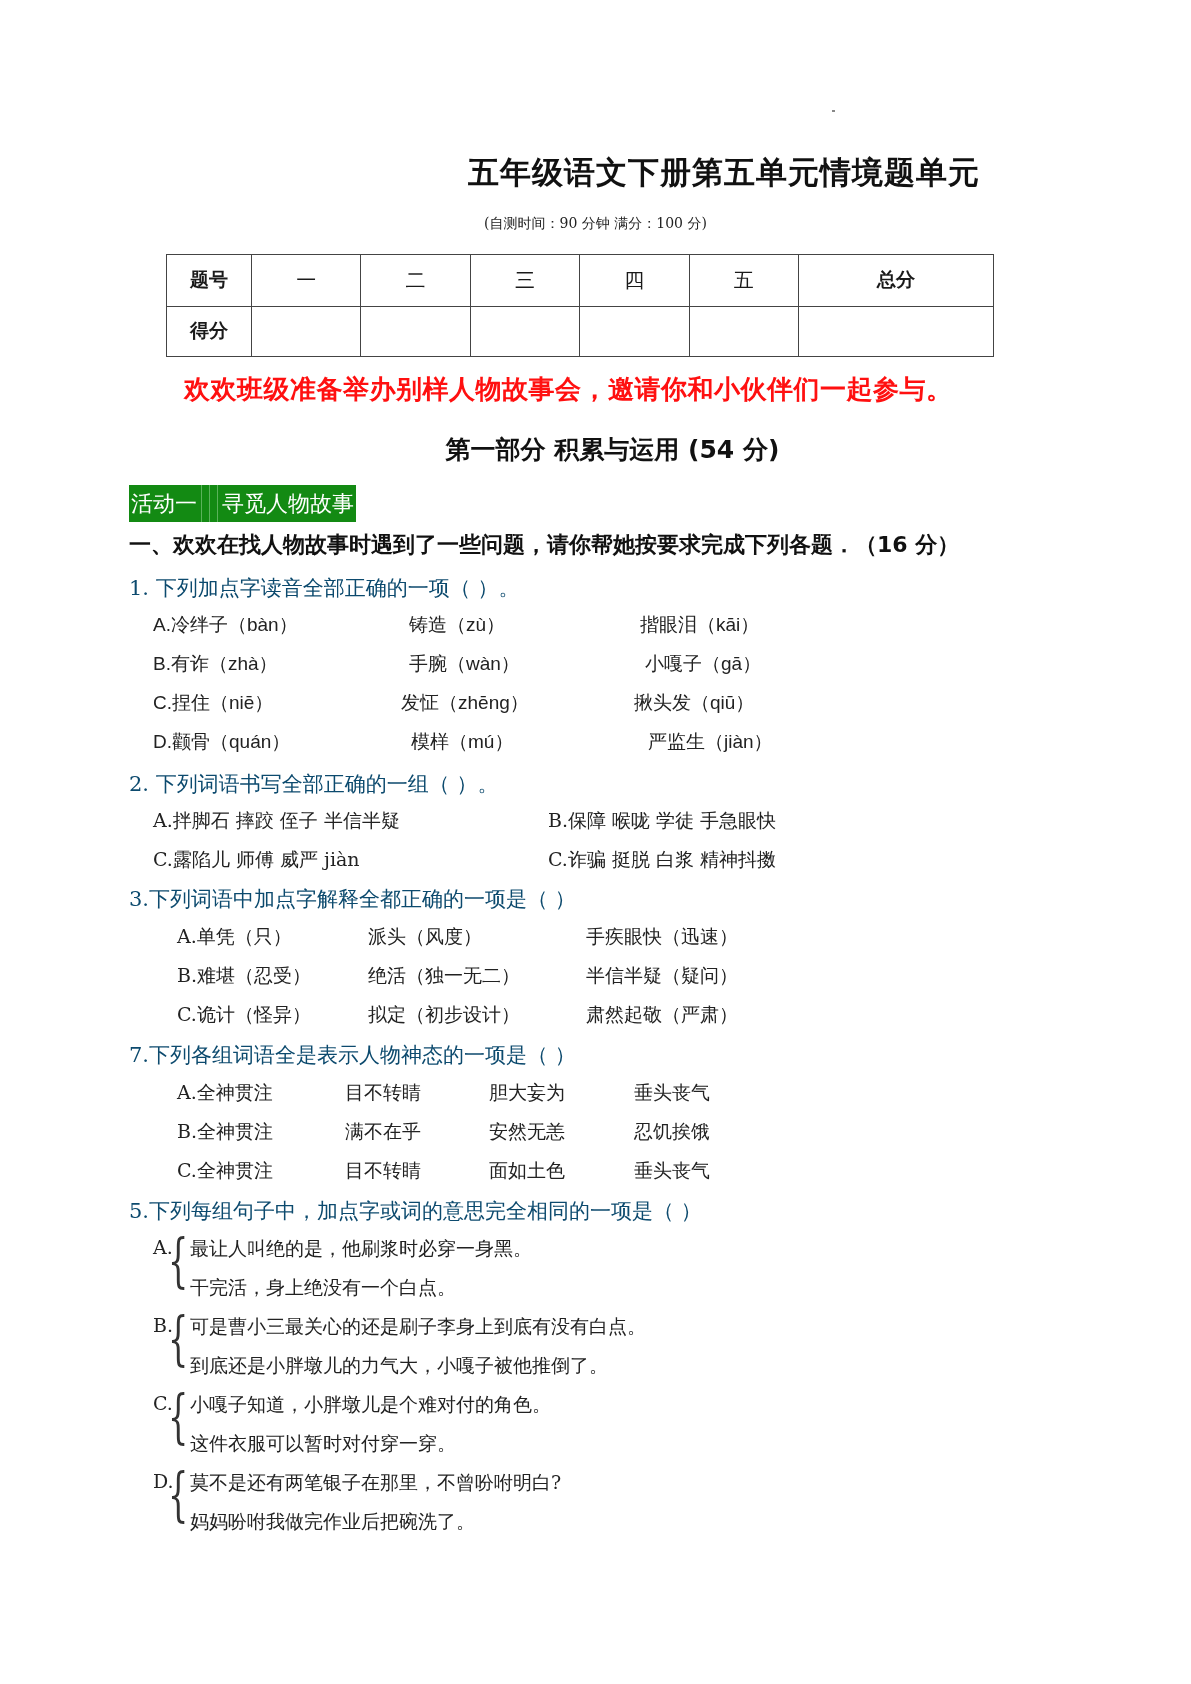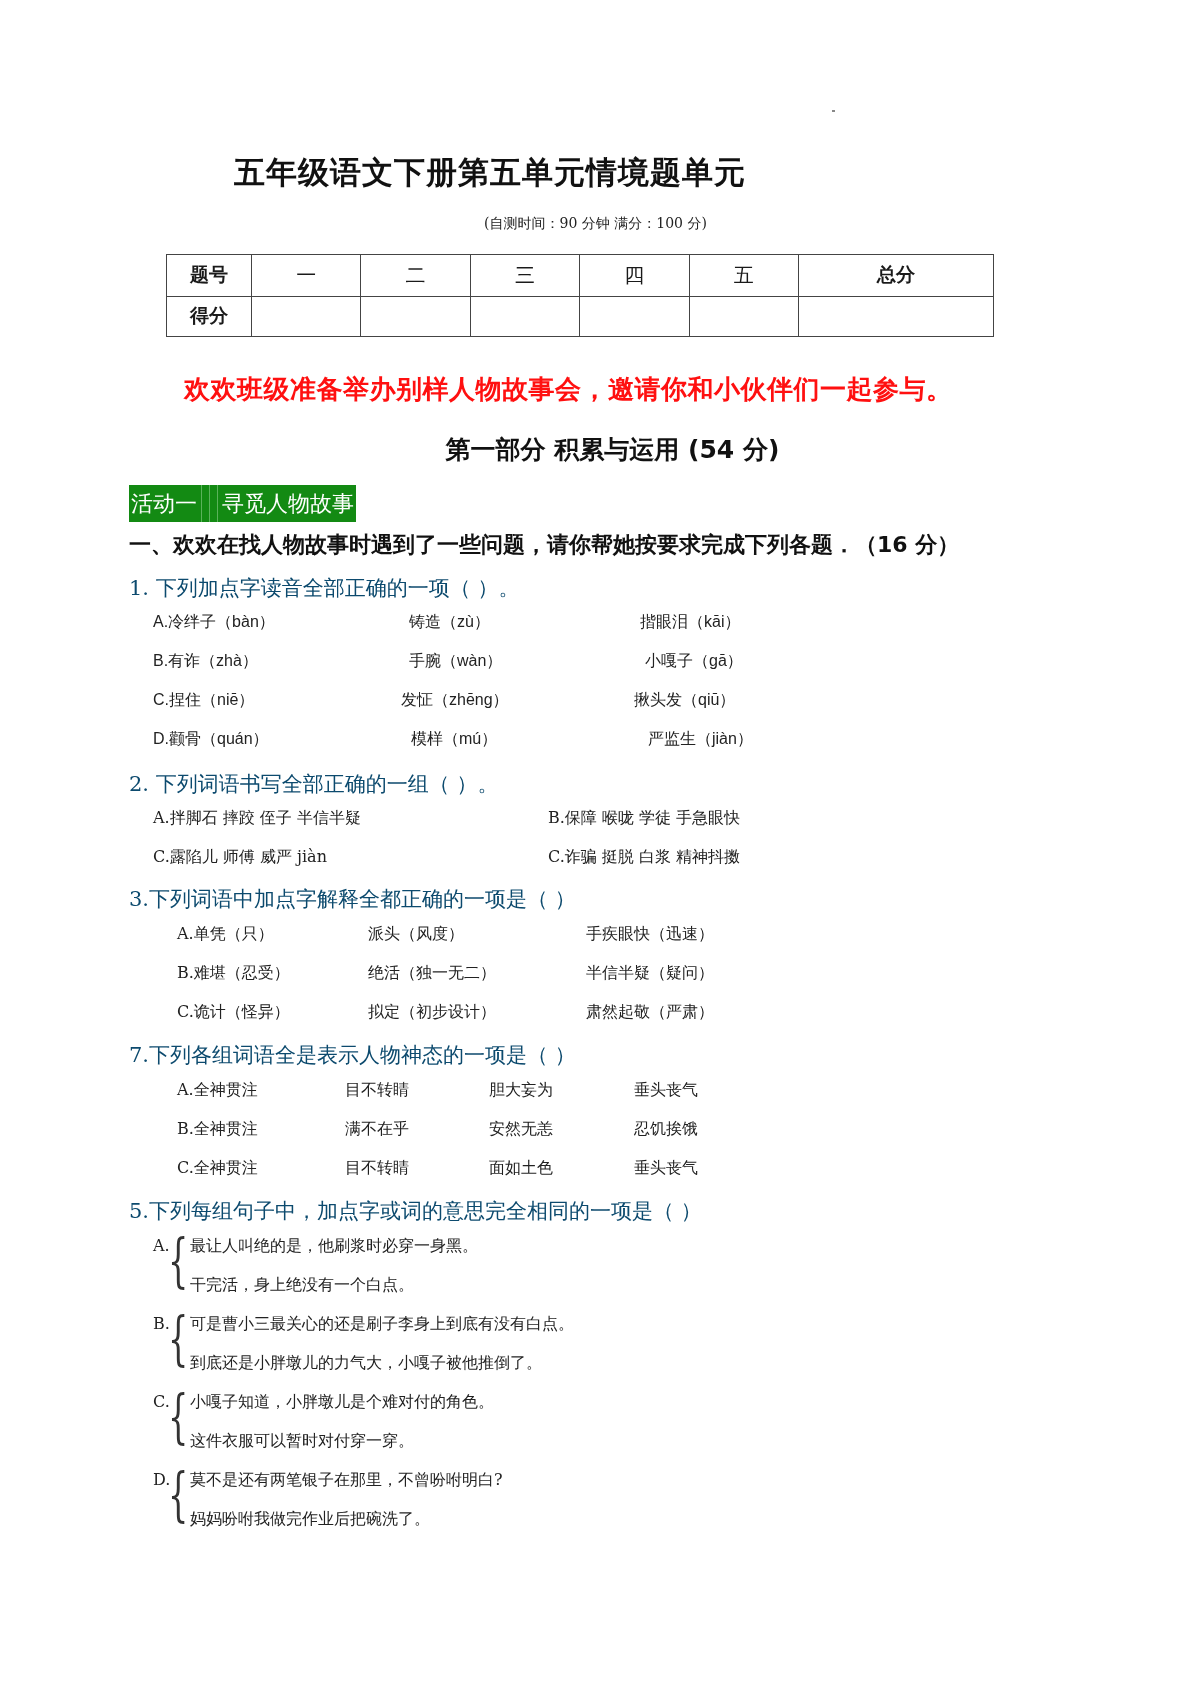--- a/index.html
+++ b/index.html
@@ -1,43 +1,43 @@
 <!DOCTYPE html>
 <html><head>
   <meta charset="utf-8">
   <style>
     html, body { margin:0; padding:0; background:#ffffff; }
     body { width:1191px; height:1684px; position:relative; overflow:hidden;
       font-family:"DejaVu Serif","Liberation Serif",serif; color:#1a1a1a; }
     .abs { position:absolute; }
     .dotmark { position:absolute; left:0; top:110px; width:1191px; text-align:center; }
     .dotmark span { position:absolute; left:832px; top:0; width:3px; height:2px; background:#888; }
-    #title { left:0; top:152px; width:980px; text-align:center; font-size:31px; font-weight:bold;
+    #title { left:0; top:152px; width:980px; text-align:right; font-size:31px; font-weight:bold;
       font-family:"DejaVu Sans","Liberation Sans",sans-serif; letter-spacing:1px; color:#111; }
     #subtitle { left:0; top:215px; width:1191px; text-align:center; font-size:14px; color:#222; }
-    table.score { position:absolute; left:166px; top:254px; width:828px; height:83px;
+    table.score { position:absolute; left:166px; top:254px; width:828px; height:103px;
       border-collapse:collapse; font-size:20px; }
     table.score td { border:1.5px solid #444; text-align:center; vertical-align:middle; }
     table.score td.rowhead { font-weight:bold; font-family:"DejaVu Sans","Liberation Sans",sans-serif; font-size:19px; width:82px; }
     table.score td.colhead { font-weight:normal; }
     table.score td.total { font-weight:bold; font-family:"DejaVu Sans","Liberation Sans",sans-serif; font-size:19px; }
     #intro { left:184px; top:372px; font-size:26px; font-weight:bold; color:#ff1010;
       font-family:"DejaVu Sans","Liberation Sans",sans-serif; letter-spacing:0.5px; white-space:nowrap; }
     #part-title { left:0; top:433px; width:1191px; text-align:center; font-size:25px; font-weight:bold;
       font-family:"DejaVu Sans","Liberation Sans",sans-serif; color:#111; padding-left:34px; box-sizing:border-box; }
     #activity { left:129px; top:485px; height:37px; background:#138a13; color:#fff; display:flex;
       align-items:center; font-size:22px; font-family:"DejaVu Sans","Liberation Sans",sans-serif; }
     #activity .a1 { padding:0 4px 0 2px; }
     #activity .sep { width:7px; height:37px; border-left:1px solid #5bb25b; }
     #activity .sep2 { width:7px; height:37px; border-left:1px solid #5bb25b; border-right:1px solid #5bb25b; margin-right:4px; }
     #activity .a2 { padding-right:2px; }
     .section-head { left:129px; top:530px; font-size:22px; font-weight:bold; white-space:nowrap;
       font-family:"DejaVu Sans","Liberation Sans",sans-serif; color:#111; }
     .q { position:absolute; font-size:21px; white-space:nowrap; color:#0c4a6e; }
-    .opt { position:absolute; font-size:16px; white-space:nowrap; color:#222; }
+    .opt { position:absolute; font-size:19px; white-space:nowrap; color:#222; }
     .py { font-family:"Liberation Sans","DejaVu Sans",sans-serif; }
     .brace { position:absolute; font-size:58px; line-height:58px; color:#333; font-family:"DejaVu Serif",serif; transform:scaleX(0.55); transform-origin:left top; }
   </style>
 </head>
 <body>
 
 <div class="dotmark">
     <span></span>
   </div>
 

